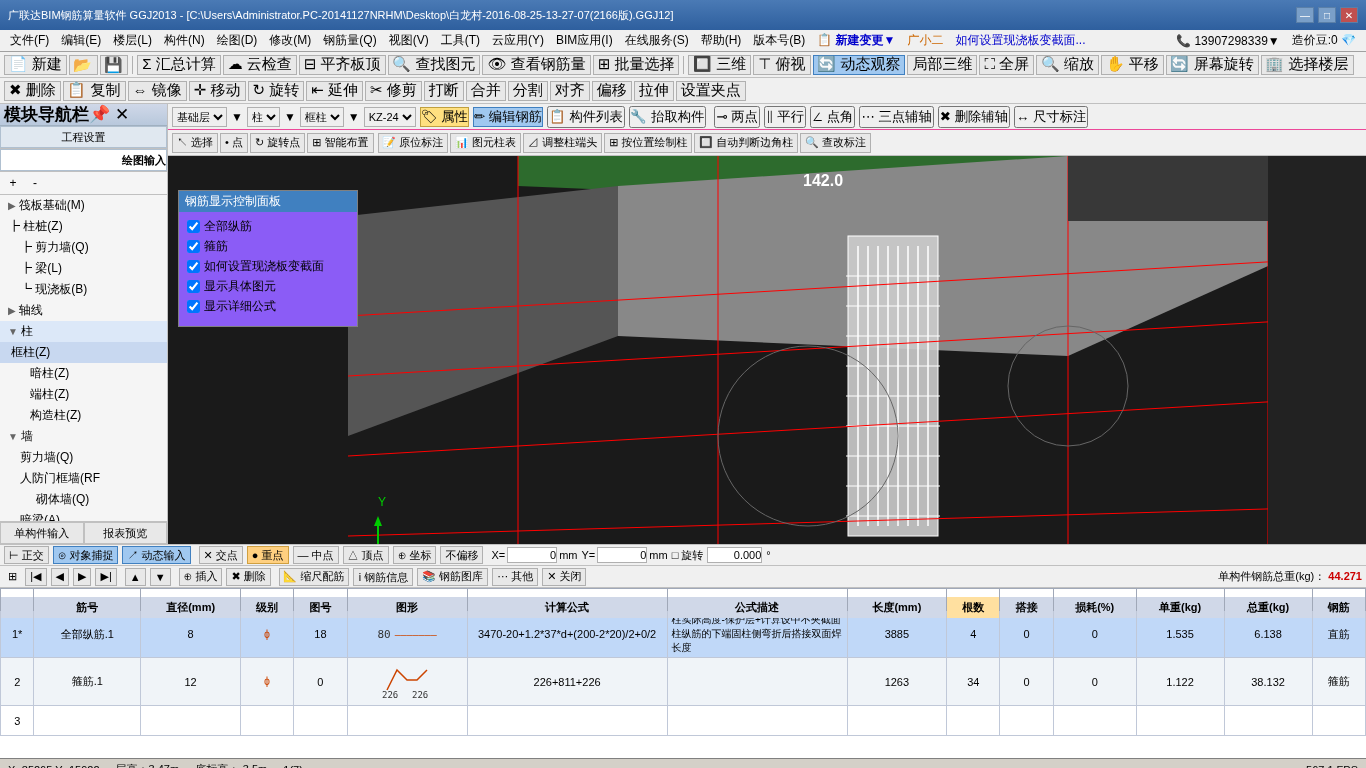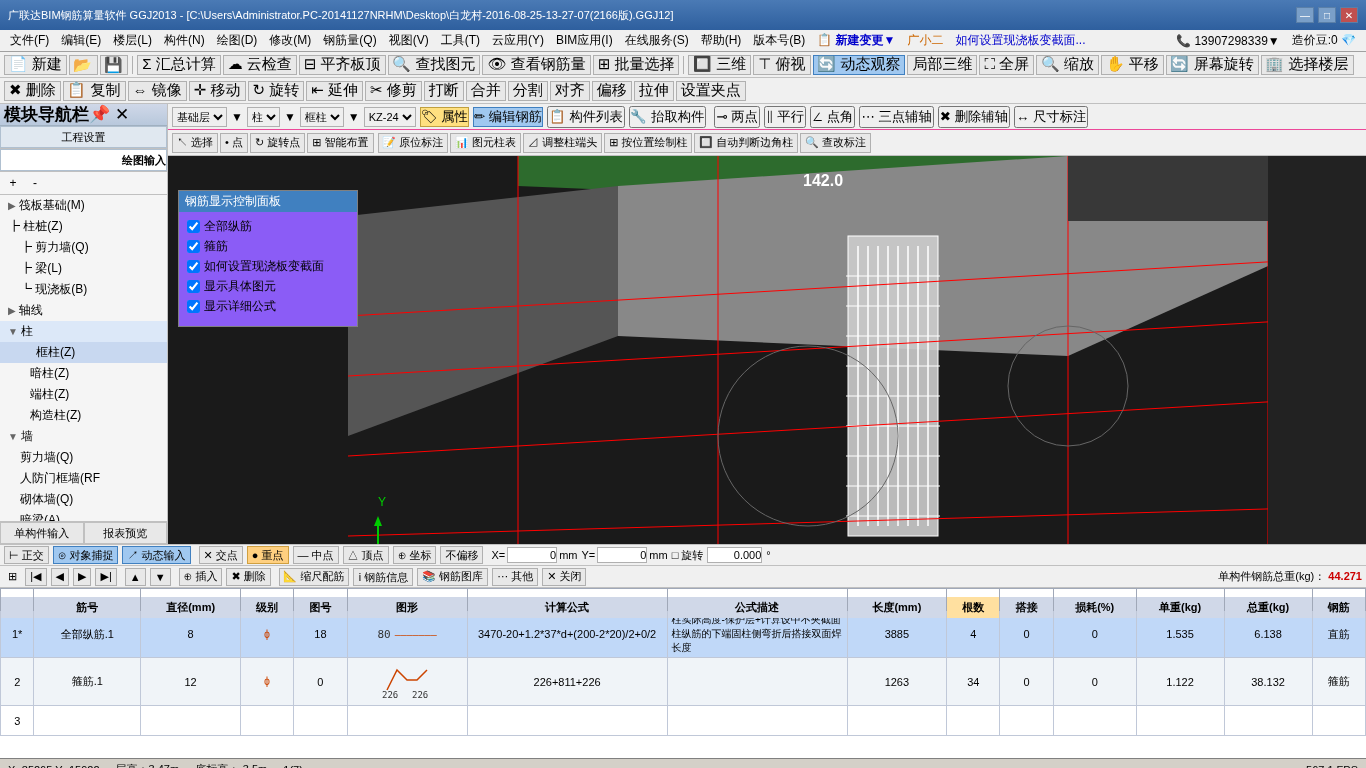--- a/index.html
+++ b/index.html
@@ -191,21 +191,21 @@
         <span>┗ 现浇板(B)</span>
       </div>
       <div class="tree-item">
         <span class="tree-icon">▶</span>
         <span>轴线</span>
       </div>
       <div class="tree-item" style="background:#dce8f8;">
         <span class="tree-icon">▼</span>
         <span>柱</span>
       </div>
-      <div class="tree-item" style="padding-left:36px; background:#c8d8f0;">
+      <div class="tree-item" style="padding-left:11px; background:#c8d8f0;">
         <span>框柱(Z)</span>
       </div>
       <div class="tree-item" style="padding-left:30px;">
         <span>暗柱(Z)</span>
       </div>
       <div class="tree-item" style="padding-left:30px;">
         <span>端柱(Z)</span>
       </div>
       <div class="tree-item" style="padding-left:30px;">
         <span>构造柱(Z)</span>
@@ -213,21 +213,21 @@
       <div class="tree-item">
         <span class="tree-icon">▼</span>
         <span>墙</span>
       </div>
       <div class="tree-item" style="padding-left:20px;">
         <span>剪力墙(Q)</span>
       </div>
       <div class="tree-item" style="padding-left:20px;">
         <span>人防门框墙(RF</span>
       </div>
-      <div class="tree-item" style="padding-left:20px;">
+      <div class="tree-item" style="padding-left:36px;">
         <span>砌体墙(Q)</span>
       </div>
       <div class="tree-item" style="padding-left:20px;">
         <span>暗梁(A)</span>
       </div>
 
     </div>
     <div class="panel-footer-btns">
       <button>单构件输入</button>
       <button>报表预览</button>

